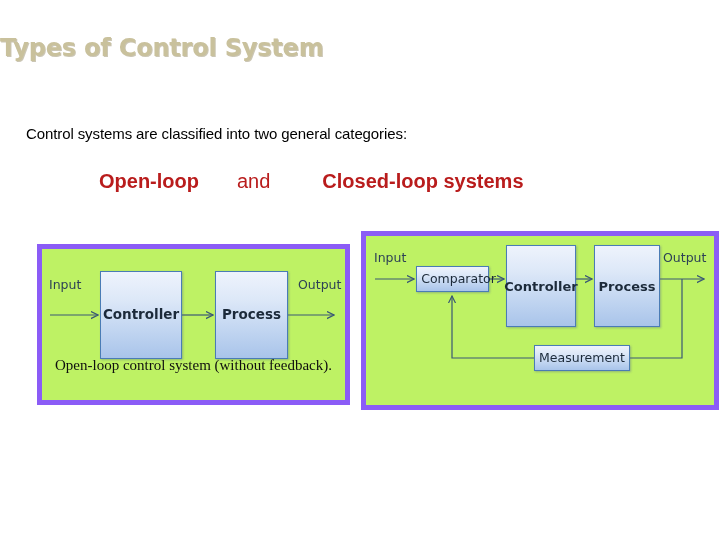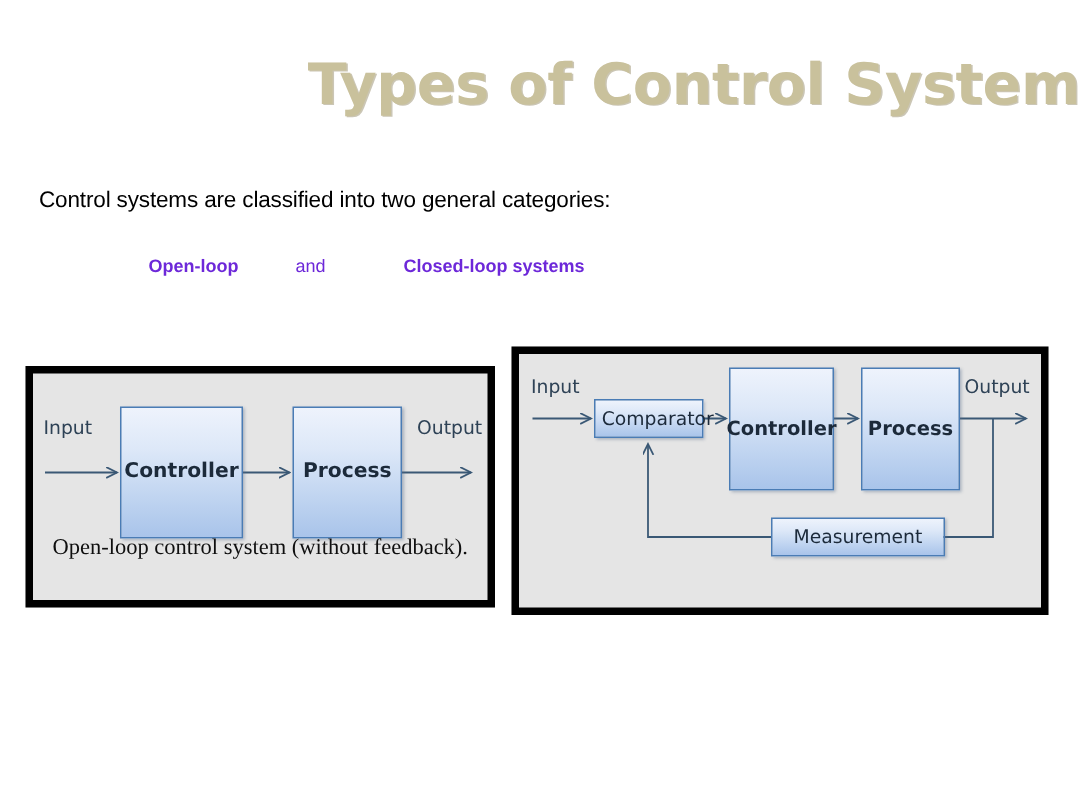--- a/index.html
+++ b/index.html
@@ -14,58 +14,59 @@
     overflow: hidden;
     font-family: "Liberation Sans", sans-serif;
   }
 
   
   #slide-title {
     position: absolute;
     left: 0;
     top: 34px;
     width: 720px;
-    text-align: right;
+    text-align: left;
     font-family: "DejaVu Sans", sans-serif;
     font-weight: bold;
-    font-size: 38px;
+    font-size: 24px;
     letter-spacing: -0.2px;
     color: #c9c19c;
     text-shadow: 1px 1px 0 rgba(160,152,120,0.55);
     white-space: nowrap;
   }
 
   
   #intro-line {
     position: absolute;
     left: 26px;
     top: 125px;
     font-size: 15px;
     color: #000000;
     letter-spacing: -0.1px;
     white-space: nowrap;
   }
   #categories-line {
     position: absolute;
     left: 99px;
     top: 170px;
-    font-size: 12px;
-    color: #6d28d9;
+    font-size: 20px;
+    color: #b91c1c;
     white-space: nowrap;
   }
   #categories-line .strong { font-weight: bold; }
   #categories-line .gap-a { display: inline-block; width: 38px; }
   #categories-line .gap-b { display: inline-block; width: 52px; }
 
   
   .diagram-frame {
     position: absolute;
-    background: #e5e5e5;
-    border: 5px solid #000000;
+    background: #bef264;
+    border: 5px solid #8b5cf6;
     box-sizing: border-box;
+    margin-left: 20px;
   }
   #open-loop-frame  { left: 17px;  top: 244px; width: 313px; height: 161px; }
   #closed-loop-frame{ left: 341px; top: 231px; width: 358px; height: 179px; }
 
   .diagram-canvas {
     position: absolute;
     left: 0; top: 0;
     width: 100%; height: 100%;
   }
 
@@ -87,21 +88,21 @@
   .block-label { display: block; }
 
   
   #ol-controller { left: 58px;  top: 22px; width: 82px; height: 88px; font-size: 13.5px; font-weight: bold; }
   #ol-process    { left: 173px; top: 22px; width: 73px; height: 88px; font-size: 13.5px; font-weight: bold; }
 
   
   #cl-comparator  { left: 50px;  top: 30px; width: 73px; height: 26px; font-size: 12.5px; font-weight: normal; padding-left: 12px; }
   #cl-controller  { left: 140px; top: 9px;  width: 70px; height: 82px; font-size: 13px; font-weight: bold; }
   #cl-process     { left: 228px; top: 9px;  width: 66px; height: 82px; font-size: 13px; font-weight: bold; }
-  #cl-measurement { left: 168px; top: 109px;width: 116px; height: 26px; font-size: 12.5px; font-weight: normal; text-align: right; }
+  #cl-measurement { left: 168px; top: 109px;width: 96px; height: 26px; font-size: 12.5px; font-weight: normal; text-align: right; }
 
   
   .flow-label {
     position: absolute;
     font-family: "DejaVu Sans", sans-serif;
     font-size: 12.5px;
     color: #2e4256;
     white-space: nowrap;
   }
   #ol-input-label  { left: 7px;   top: 28px; }

